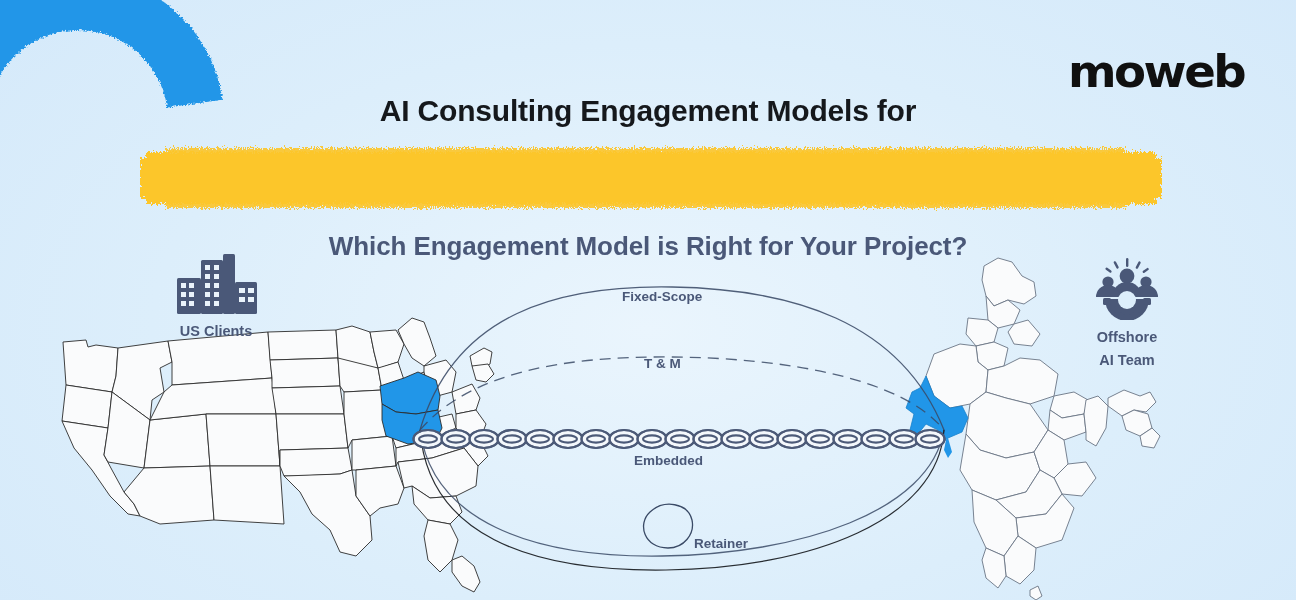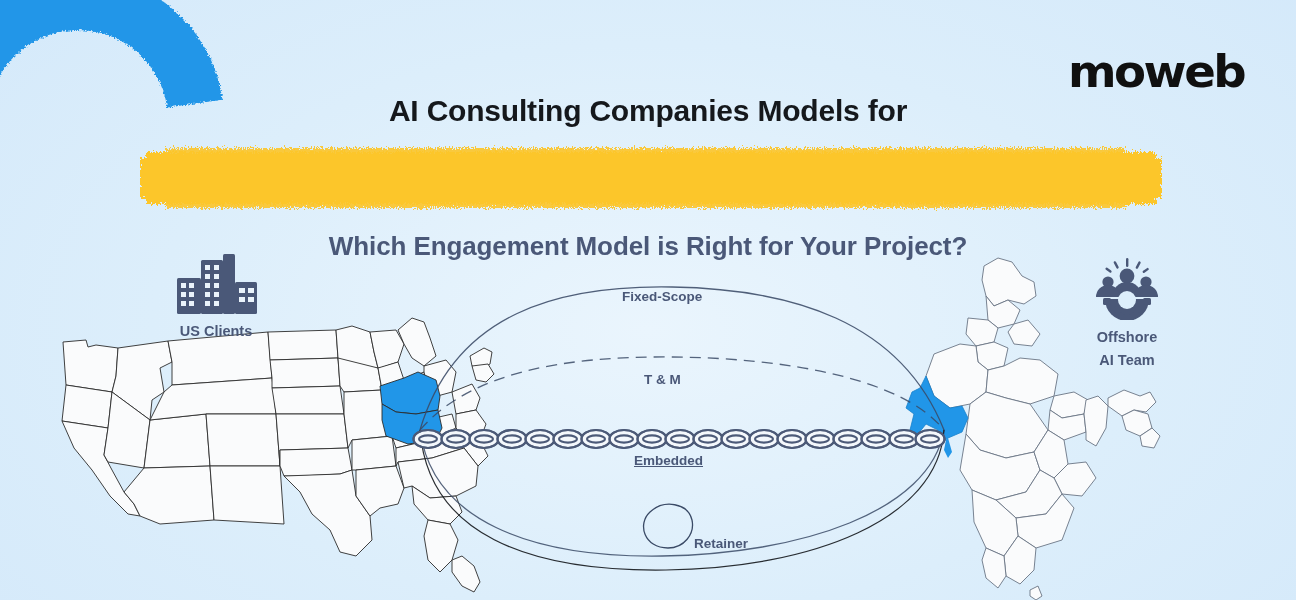--- a/index.html
+++ b/index.html
@@ -66,22 +66,22 @@
   #us-endpoint { left:143px; top:252px; width:146px; }
   #in-endpoint { left:1060px; top:258px; width:134px; }
 
   
   .conn-label {
     position:absolute;
     font-size:13.5px; font-weight:bold; color:#4a5878;
     white-space:nowrap;
   }
   #lbl-fixed    { left:622px; top:289px; }
-  #lbl-tm       { left:644px; top:372px; }
-  #lbl-embedded { left:634px; top:453px;text-decoration:underline; }
+  #lbl-tm       { left:644px; top:356px; }
+  #lbl-embedded { left:634px; top:453px; }
   #lbl-retainer { left:694px; top:536px; }
 </style>
 </head>
 <body>
 
 <div id="canvas">
 
   <svg class="layer" viewBox="0 0 1296 600">
     <defs>
       <filter id="rough" x="-20%" y="-20%" width="140%" height="140%">
@@ -319,21 +319,21 @@
       <g filter="url(#grain)">
         <rect x="6" y="10" width="1010" height="52" fill="#fcc62a"></rect>
         <rect x="0" y="16" width="1022" height="40" fill="#fcc62a"></rect>
         <rect x="26" y="6" width="960" height="60" fill="#fcc62a" opacity="0.92"></rect>
       </g>
     </svg>
   </div>
 
   <div id="logo">moweb</div>
 
-  <div id="title-line1">AI Consulting Companies Models for</div>
+  <div id="title-line1">AI Consulting Engagement Models for</div>
   <div id="subtitle">Which Engagement Model is Right for Your Project?</div>
 
   <div class="endpoint" id="in-endpoint">
     <svg width="74" height="62" viewBox="0 0 74 62">
       <g fill="#4a5878">
 
         <rect x="36" y="0" width="2.4" height="9" rx="1.2"></rect>
         <rect x="25" y="3" width="2.4" height="8" rx="1.2" transform="rotate(-28 26 7)"></rect>
         <rect x="47" y="3" width="2.4" height="8" rx="1.2" transform="rotate(28 48 7)"></rect>
         <rect x="17" y="9" width="2.4" height="7" rx="1.2" transform="rotate(-55 18 12)"></rect>

